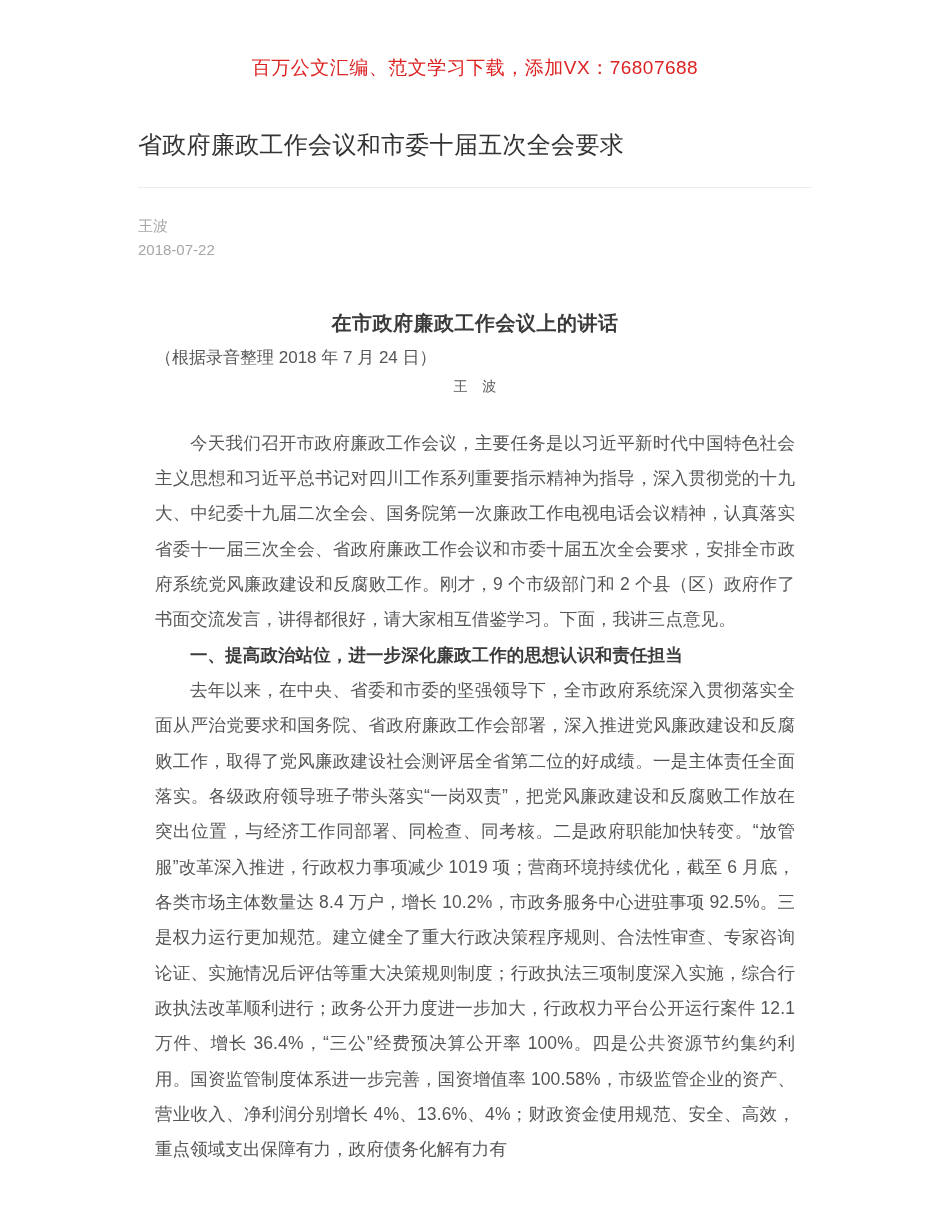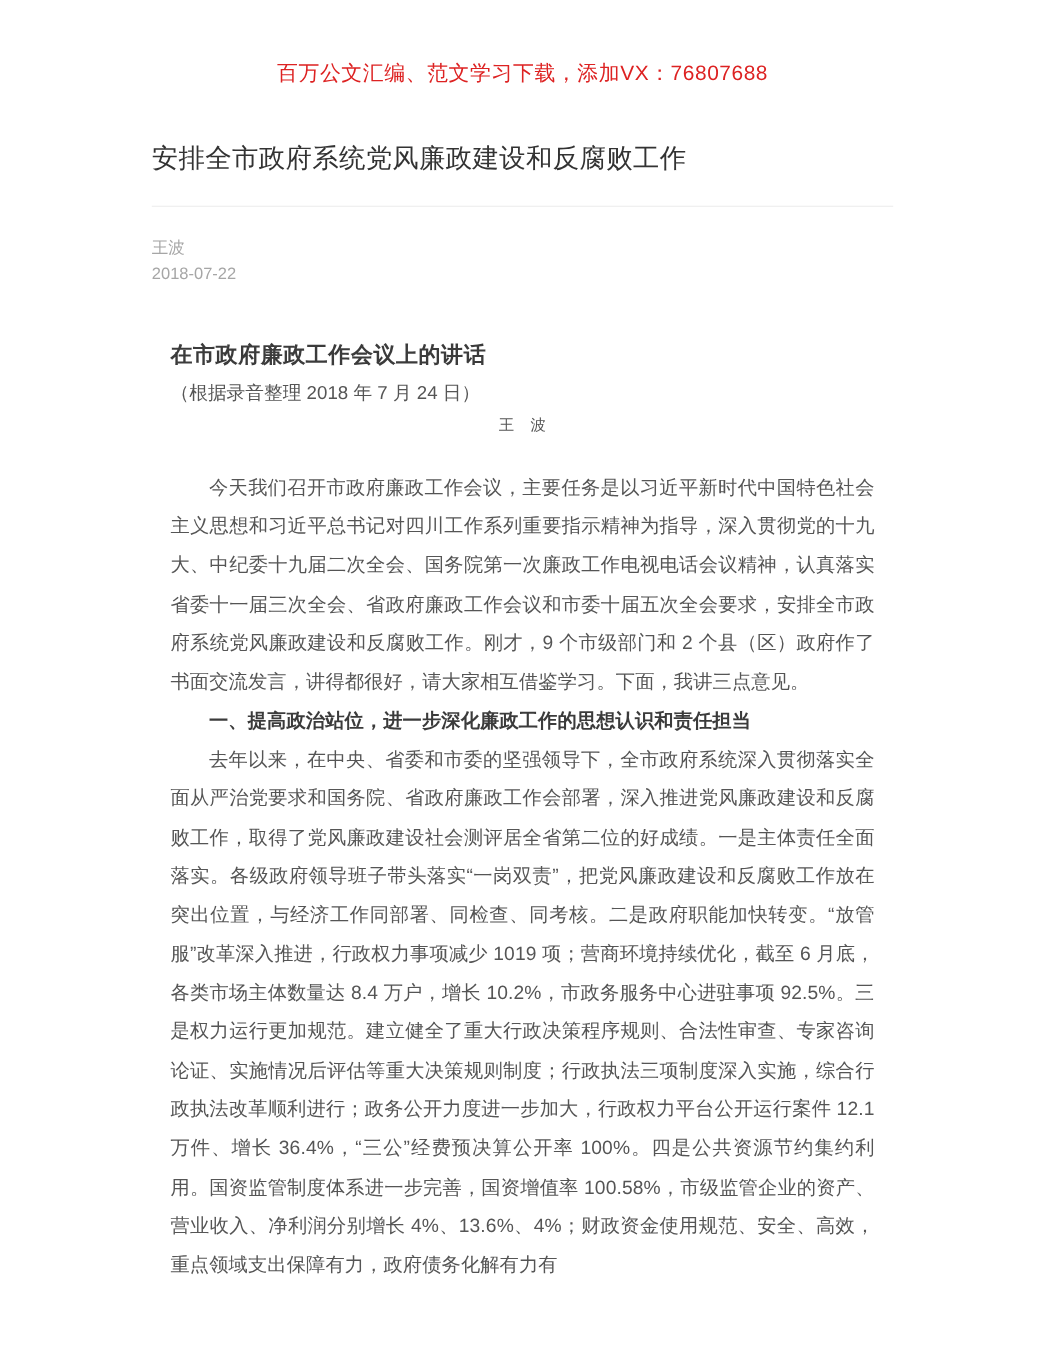--- a/index.html
+++ b/index.html
@@ -70,21 +70,21 @@
   }
 
   
   .doc-body {
     width: 640px;
     margin: 0 auto;
     padding-top: 44px;
     color: #555555;
   }
   .doc-heading {
-    text-align: left;
+    text-align: center;
     font-size: 20px;
     font-weight: bold;
     color: #3b3b3b;
     line-height: 1.7;
     letter-spacing: 0.5px;
   }
   .doc-subheading {
     font-size: 17px;
     font-weight: 400;
     color: #555555;
@@ -125,21 +125,21 @@
 </head>
 <body>
 
 <div class="page">
 
   <div class="promo-banner">
     <span class="promo-text">百万公文汇编、范文学习下载，添加VX：76807688</span>
   </div>
 
   <div class="article-header">
-    <h1 class="article-title">安排全市政府系统党风廉政建设和反腐败工作</h1>
+    <h1 class="article-title">省政府廉政工作会议和市委十届五次全会要求</h1>
     <hr class="title-divider">
     <div class="meta-block">
       <span class="meta-line">王波</span>
       <span class="meta-line">2018-07-22</span>
     </div>
   </div>
 
   <div class="doc-body">
     <div class="doc-heading">在市政府廉政工作会议上的讲话</div>
     <div class="doc-subheading">（根据录音整理 2018 年 7 月 24 日）</div>

